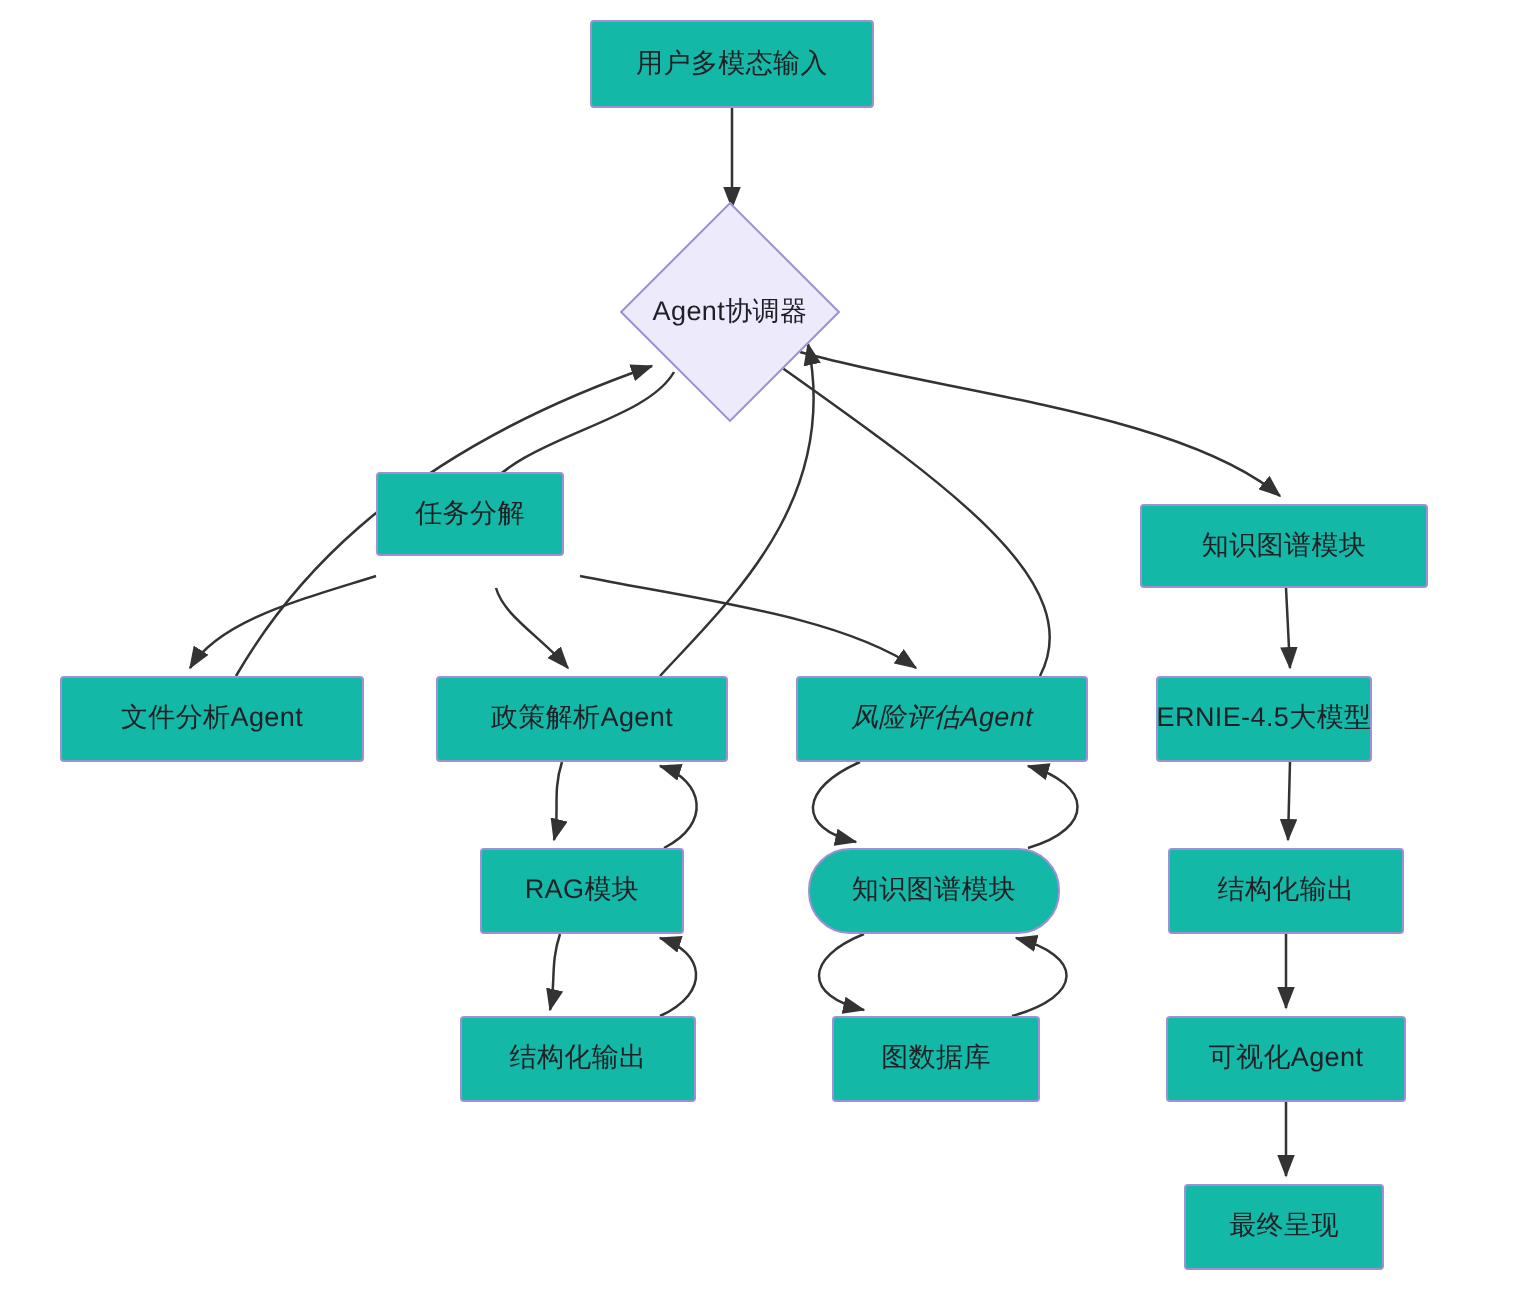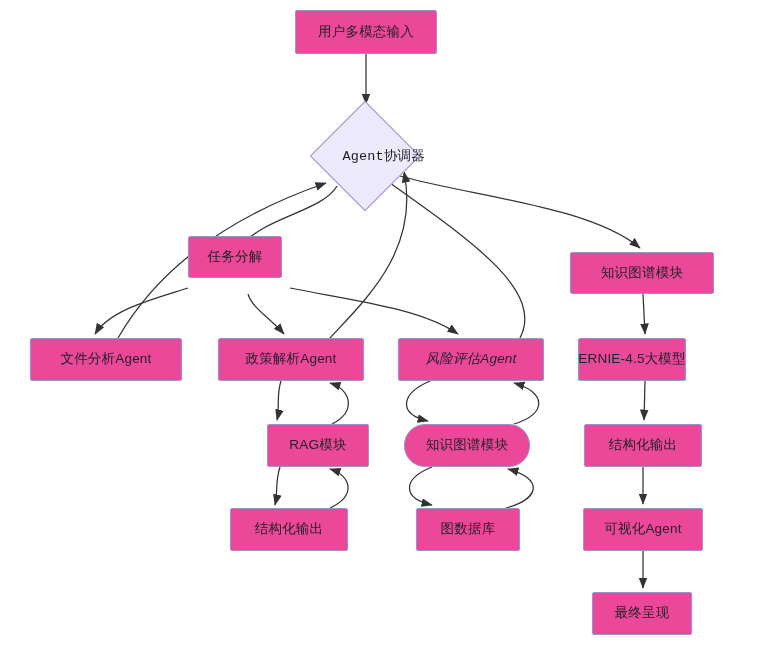--- a/index.html
+++ b/index.html
@@ -25,40 +25,39 @@
     top: 0;
     width: 760px;
     height: 648px;
   }
   .node {
     position: absolute;
     box-sizing: border-box;
     display: flex;
     align-items: center;
     justify-content: center;
-    background: #ec4899;
+    background: #14b8a6;
     border: 1px solid #9E90D4;
     border-radius: 2px;
     color: #1f1f26;
     font-size: 13.5px;
     line-height: 1.1;
     letter-spacing: 0.2px;
     white-space: nowrap;
     z-index: 2;
   }
   .node-label {
     pointer-events: none;
   }
   .diamond-wrap {
     position: absolute;
     z-index: 2;
     display: flex;
     align-items: center;
-    justify-content: flex-end;
-    font-family: Liberation Mono, monospace;
+    justify-content: center;
   }
   .diamond-shape {
     position: absolute;
     left: 50%;
     top: 50%;
     background: #ECEAFB;
     border: 1px solid #9E90D4;
     transform: translate(-50%, -50%) rotate(45deg);
   }
   .diamond-label {
@@ -146,21 +145,21 @@
   </div>
 
   <div class="node" style="left:398px; top:338px; width:146px; height:43px;font-style:italic;">
     <span class="node-label">风险评估Agent</span>
   </div>
 
   <div class="node" style="left:578px; top:338px; width:108px; height:43px;">
     <span class="node-label">ERNIE-4.5大模型</span>
   </div>
 
-  <div class="node" style="left:240px; top:424px; width:102px; height:43px;margin-left:27px;">
+  <div class="node" style="left:240px; top:424px; width:102px; height:43px;">
     <span class="node-label">RAG模块</span>
   </div>
 
   <div class="node" style="left:404px; top:424px; width:126px; height:43px;border-radius:21px;">
     <span class="node-label">知识图谱模块</span>
   </div>
 
   <div class="node" style="left:584px; top:424px; width:118px; height:43px;">
     <span class="node-label">结构化输出</span>
   </div>

